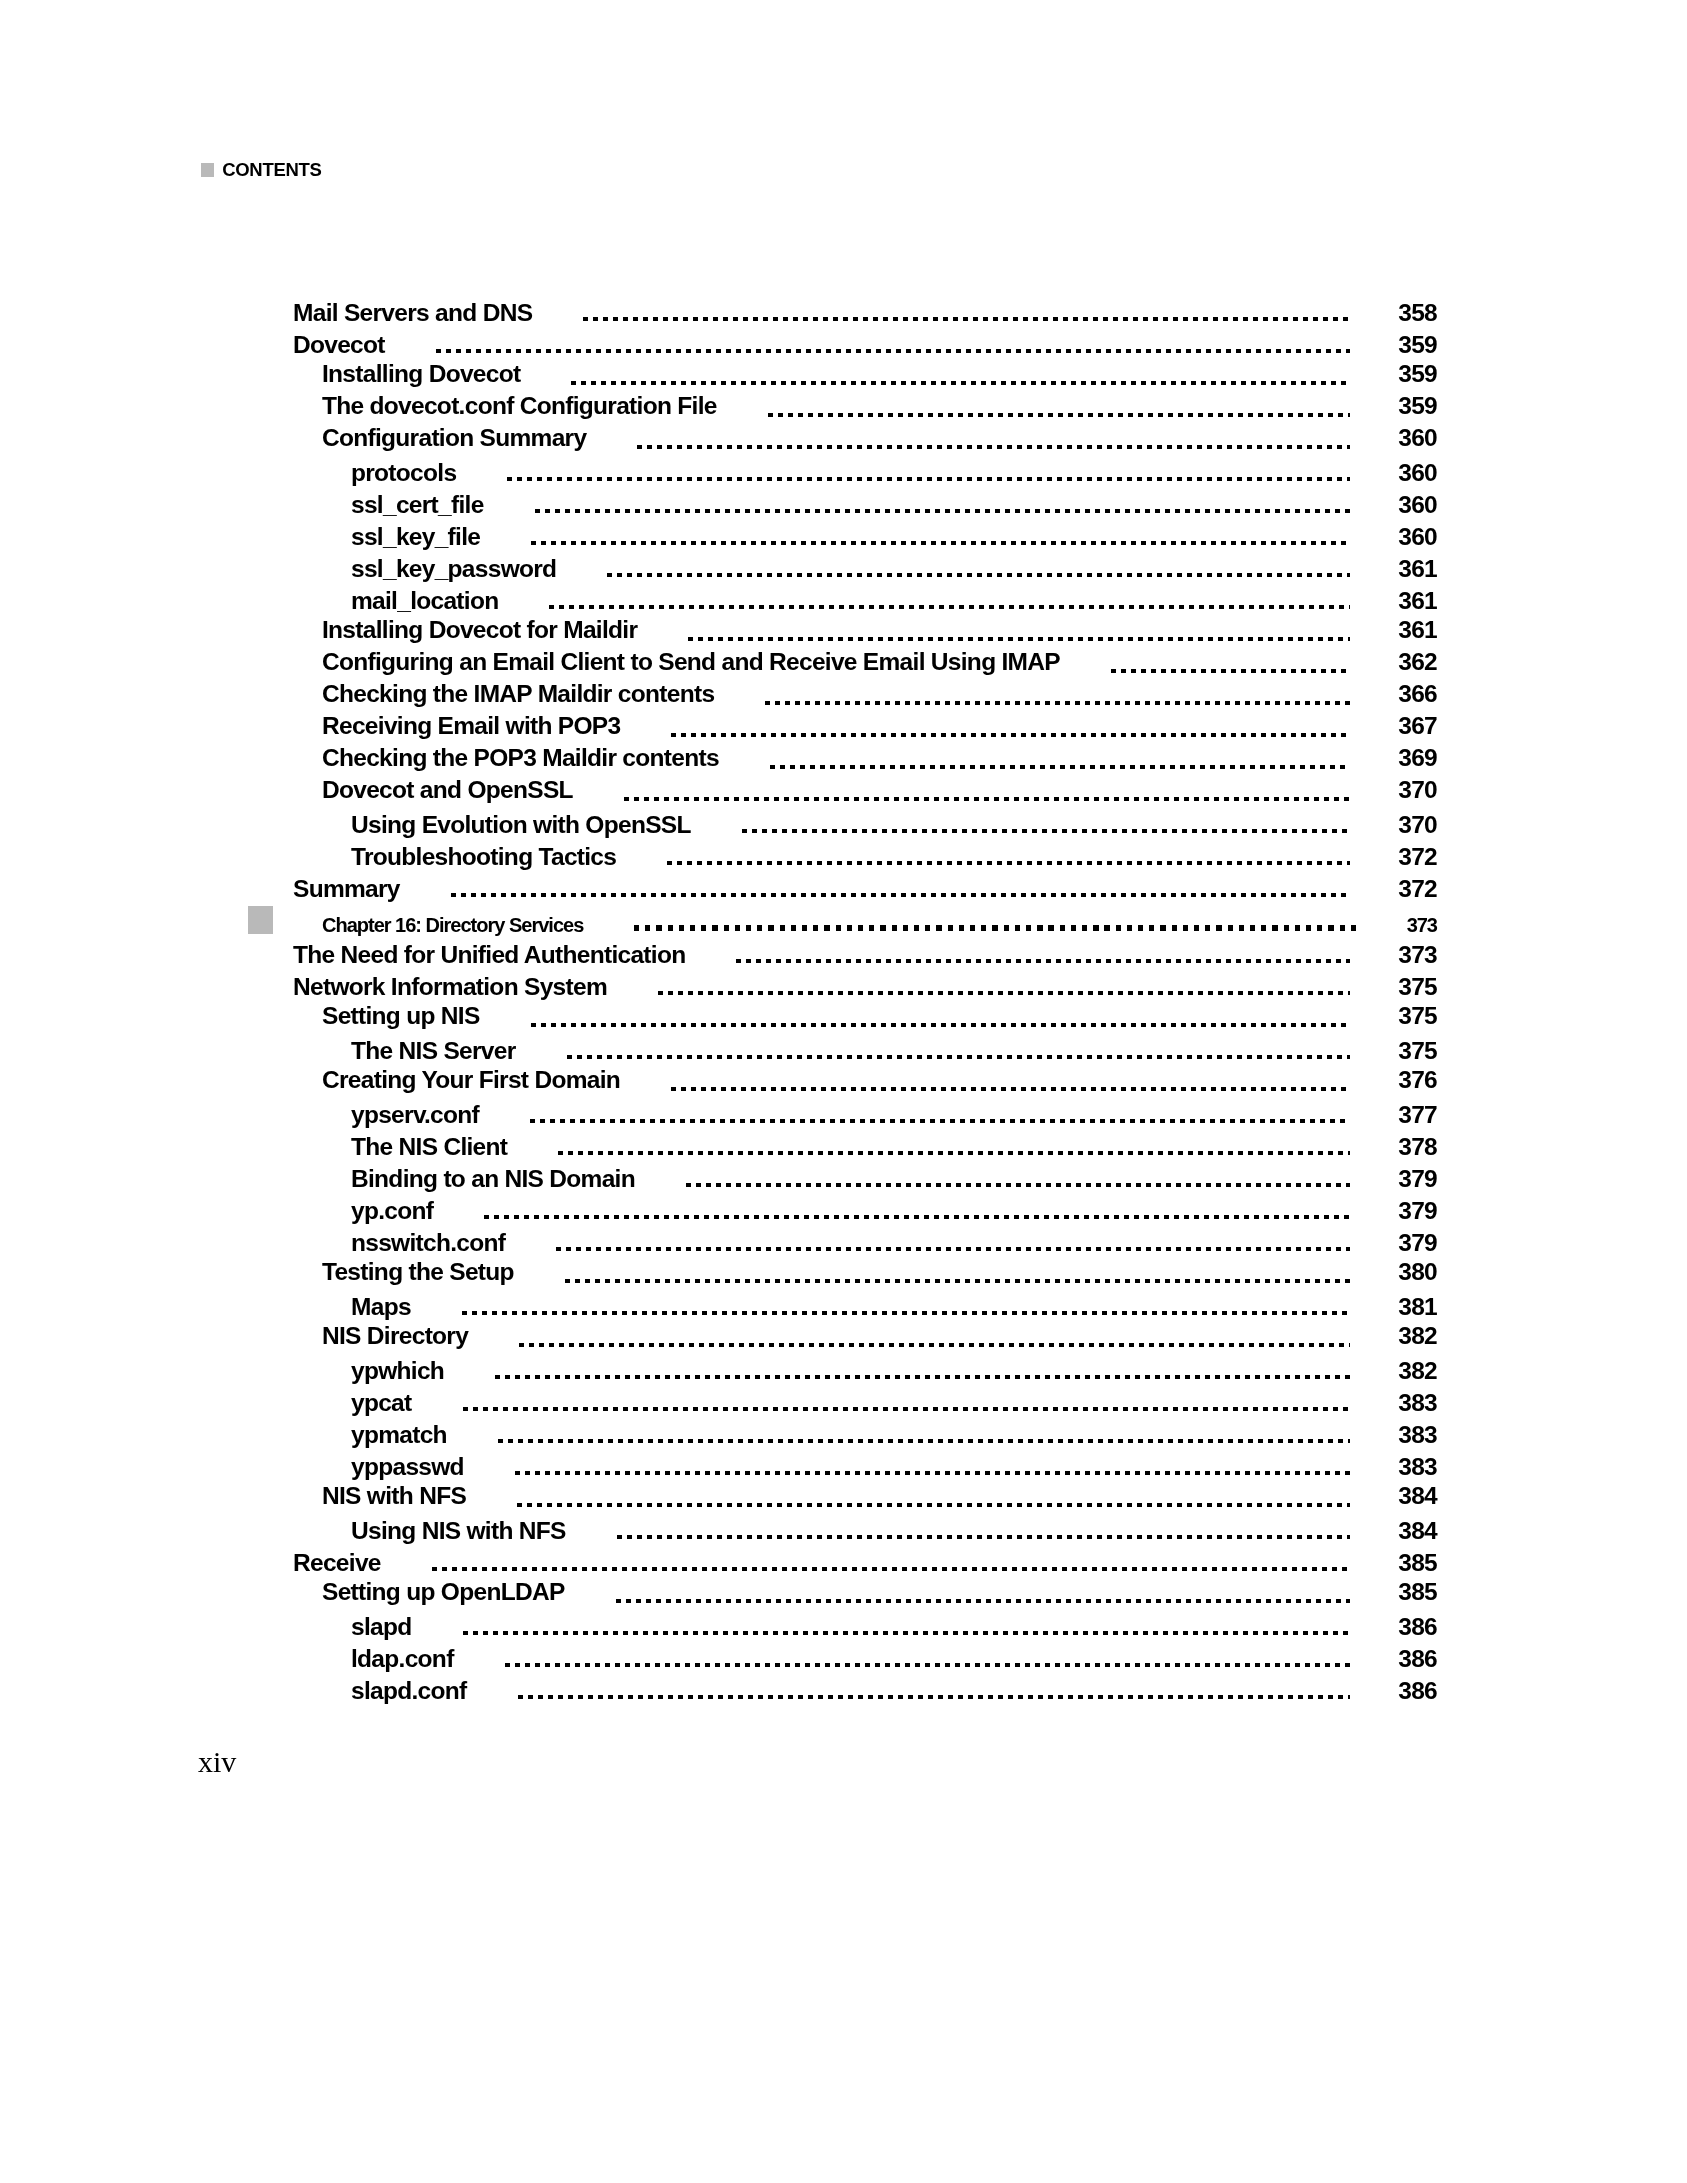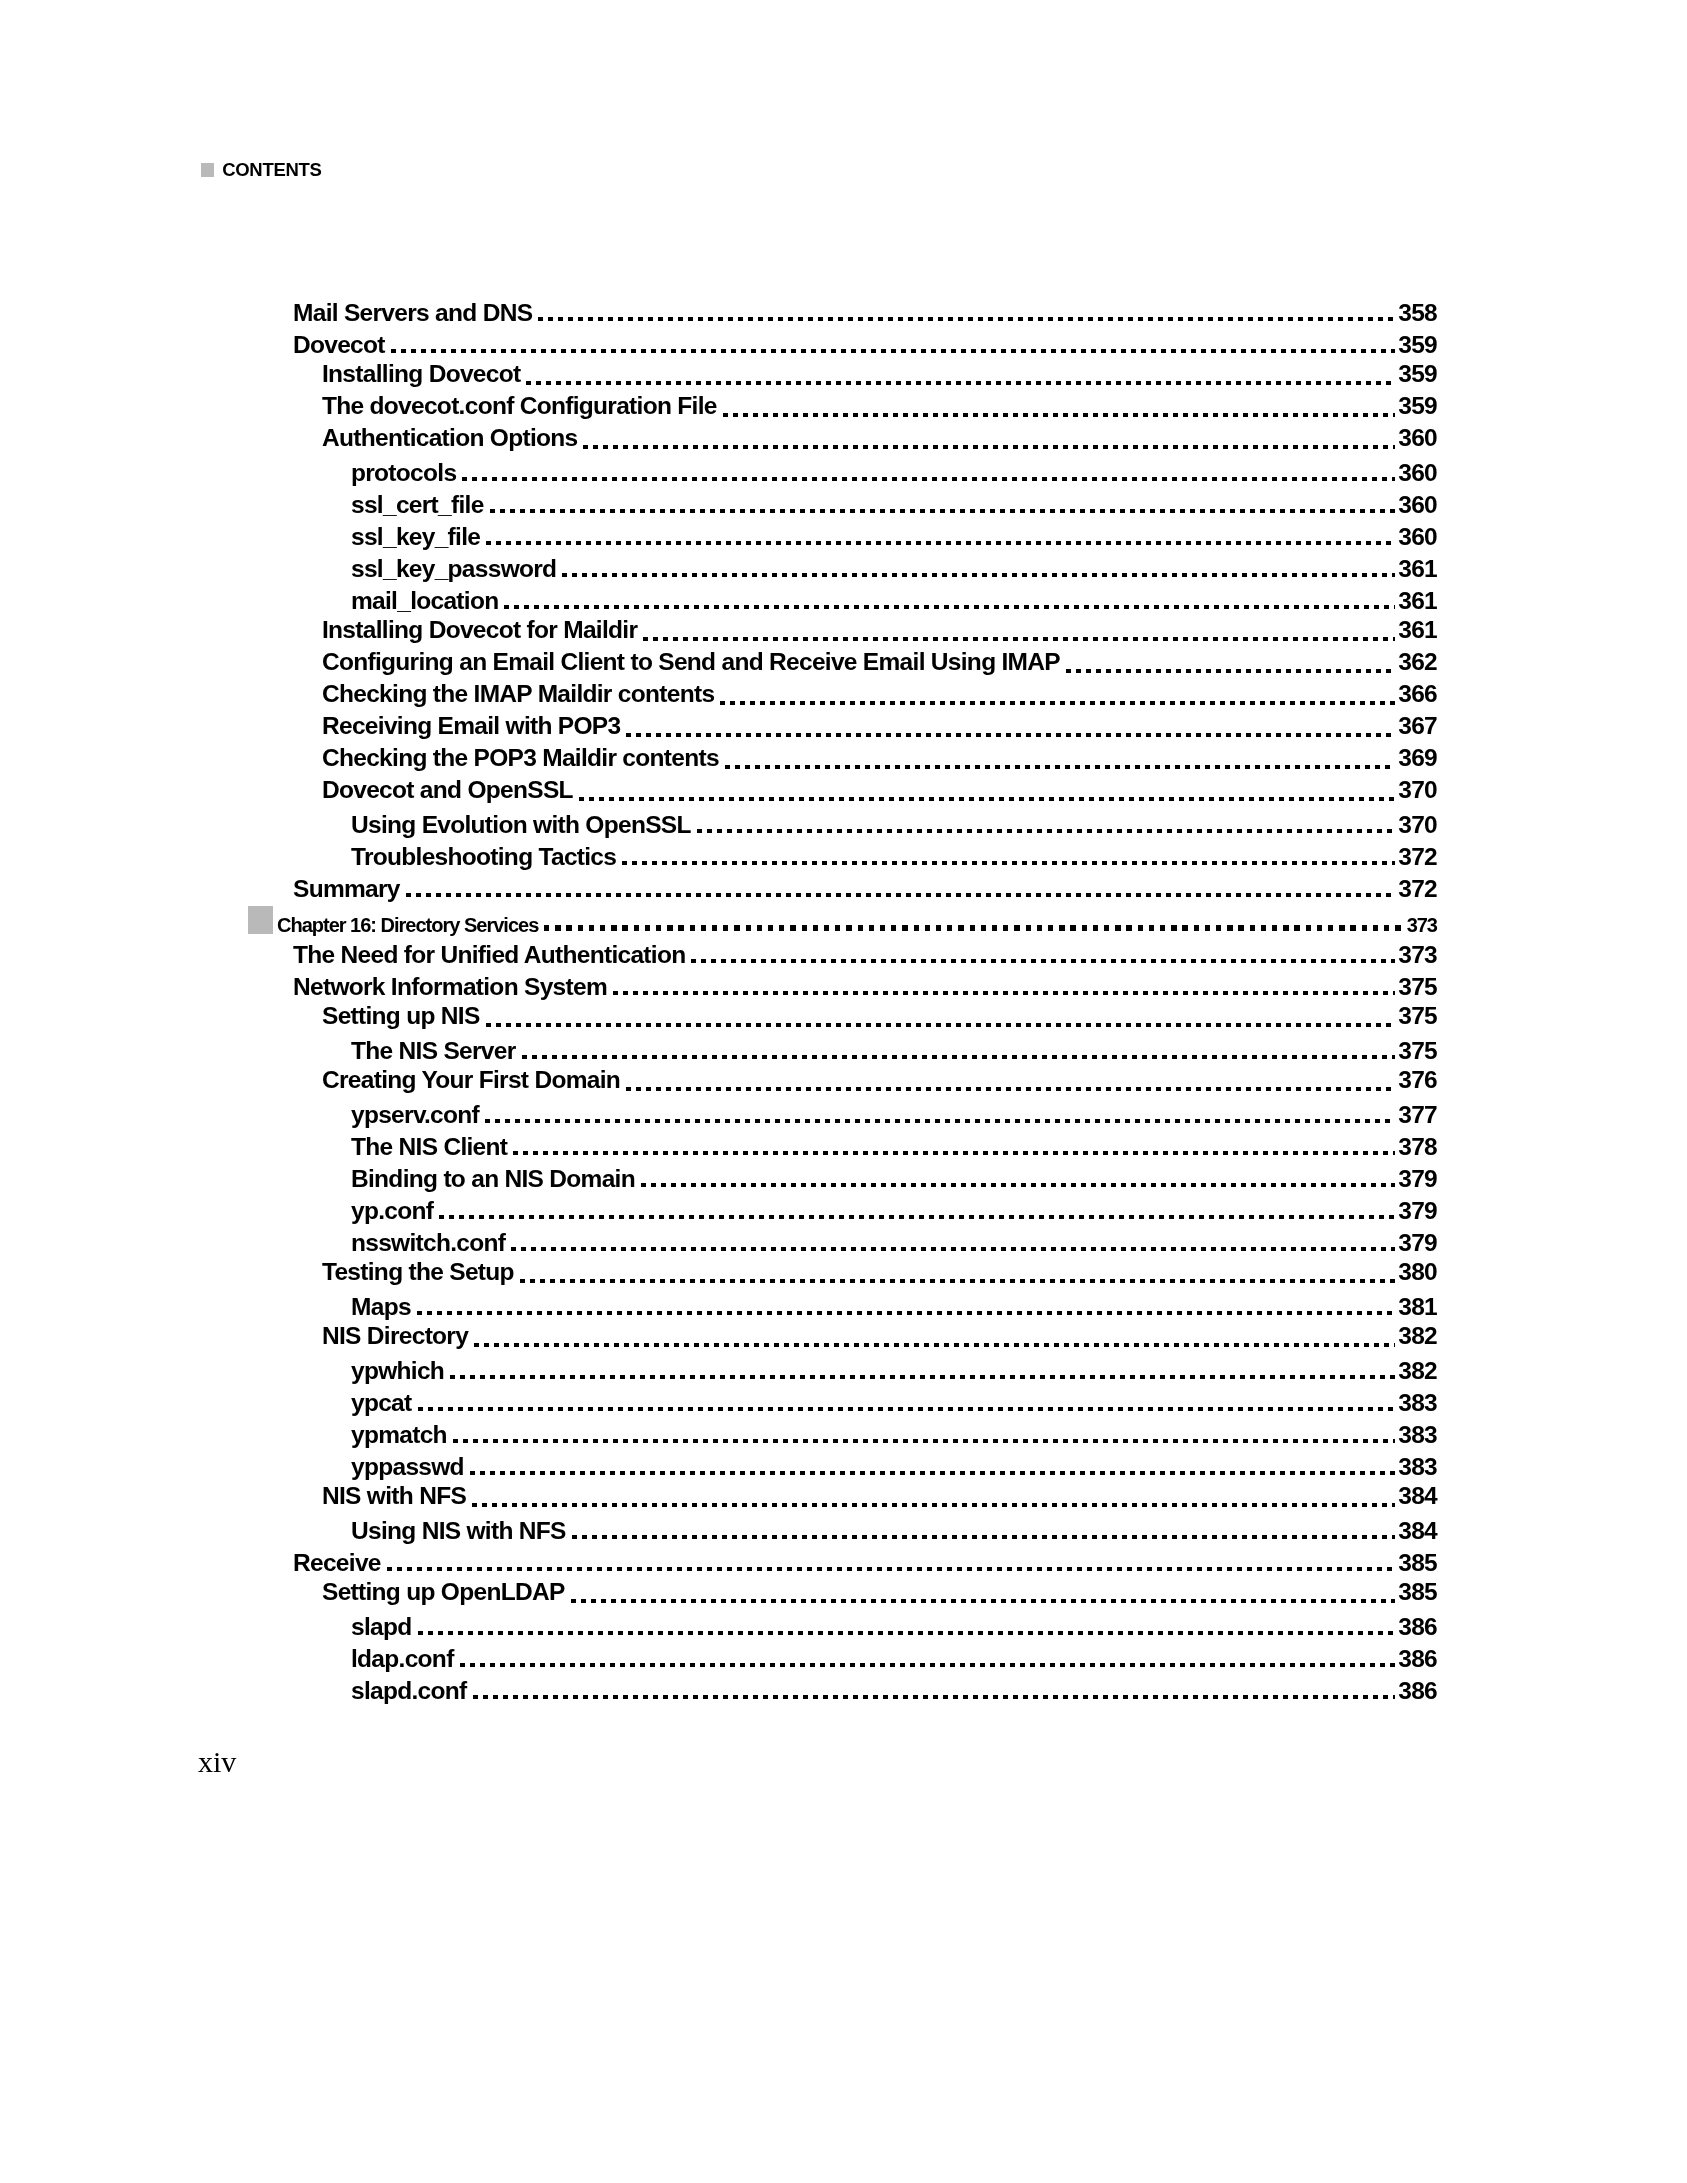--- a/index.html
+++ b/index.html
@@ -23,20 +23,21 @@
   
   .toc {
     position:absolute; left:248px; top:294px; width:1189px;
   }
   .row {
     display:flex; align-items:flex-end;
     height:32px;
     font-size:24.5px; font-weight:bold; letter-spacing:-0.7px;
     line-height:1.05;
     white-space:nowrap;
+    gap:45px;
   }
   .row .label { flex:0 0 auto; }
   .row .leader {
     flex:1 1 auto;
     height:4.6px;
     align-self:flex-end;
     margin:0 3.3px 4.6px 6px;
     background-image:repeating-linear-gradient(to right,#000 0 4.6px,transparent 4.6px 10px);
   }
   .row .pagenum { flex:0 0 auto; text-align:right; }
@@ -87,21 +88,21 @@
       <span class="label">Installing Dovecot</span>
       <span class="leader"></span>
       <span class="pagenum">359</span>
     </div>
     <div class="row lvl2">
       <span class="label">The dovecot.conf Configuration File</span>
       <span class="leader"></span>
       <span class="pagenum">359</span>
     </div>
     <div class="row lvl2">
-      <span class="label">Authentication Options</span>
+      <span class="label">Configuration Summary</span>
       <span class="leader"></span>
       <span class="pagenum">360</span>
     </div>
     <div class="row lvl3">
       <span class="label">protocols</span>
       <span class="leader"></span>
       <span class="pagenum">360</span>
     </div>
     <div class="row lvl3">
       <span class="label">ssl_cert_file</span>

